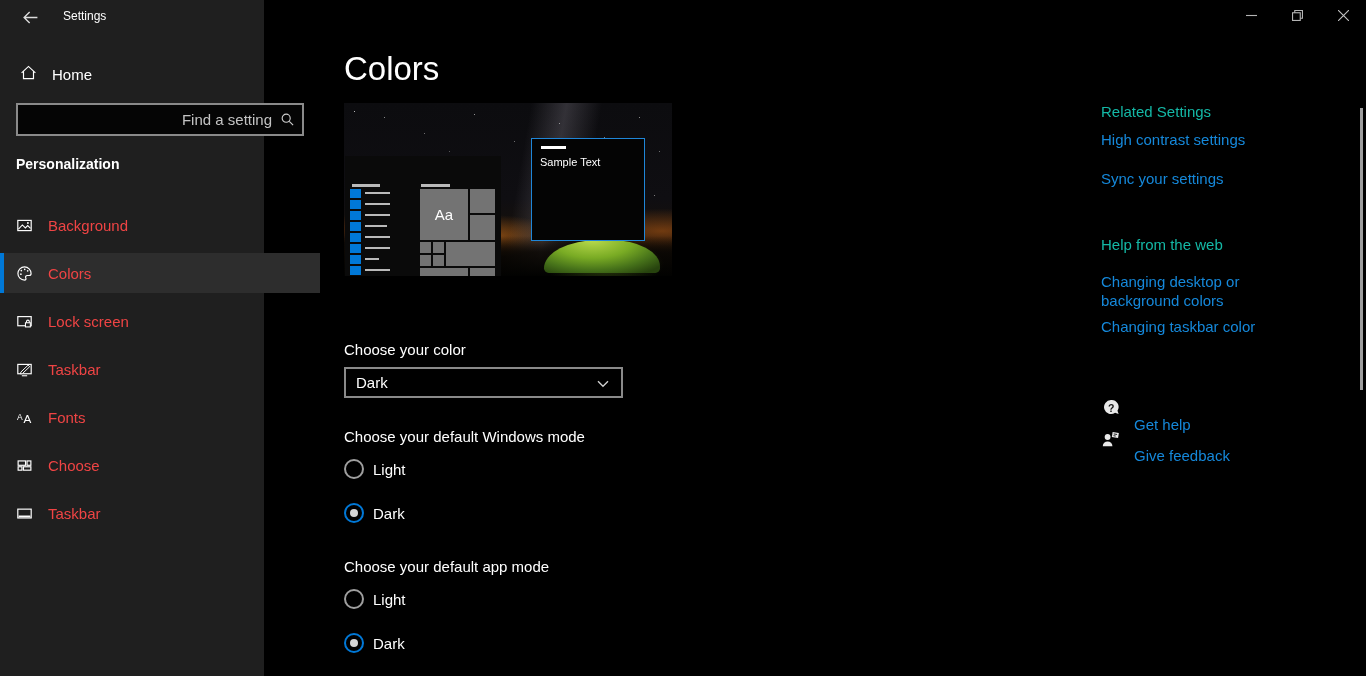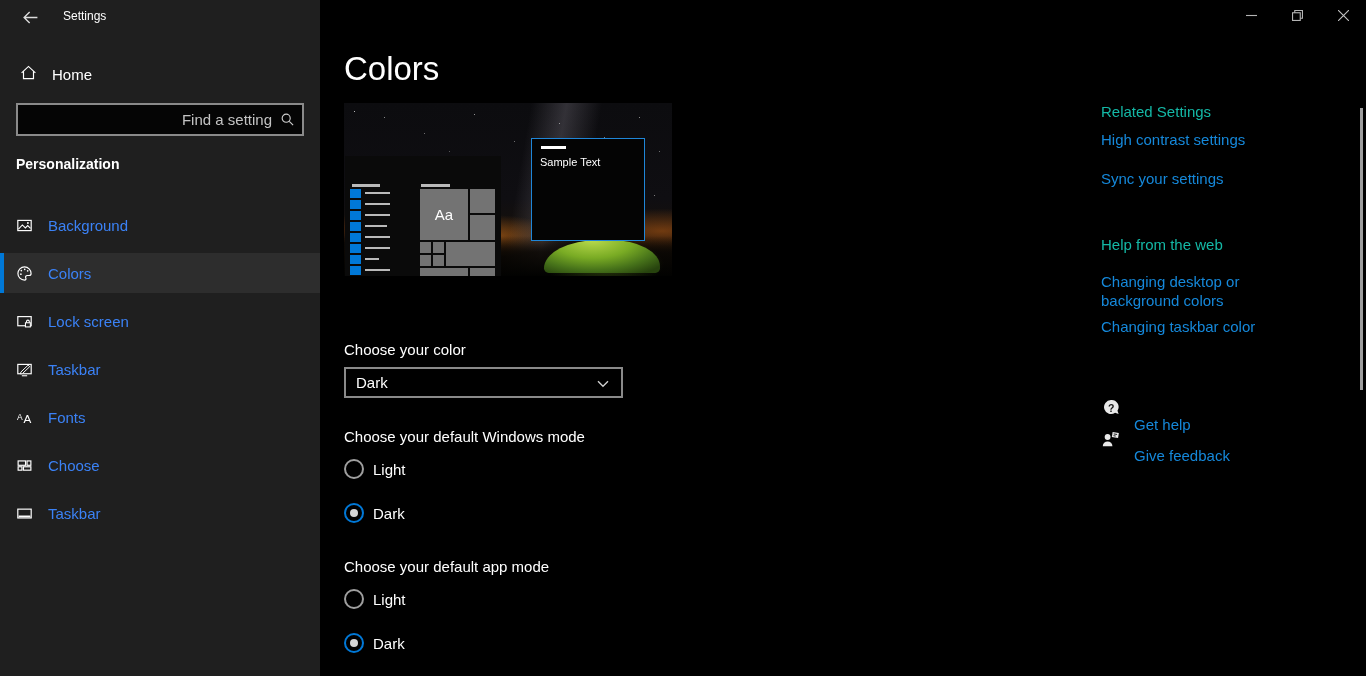--- a/index.html
+++ b/index.html
@@ -1,39 +1,39 @@
 <!DOCTYPE html>
 <html><head>
 <meta charset="utf-8">
 <style>
   * { margin:0; padding:0; box-sizing:border-box; }
   html,body { width:1366px; height:676px; background:#000; overflow:hidden;
               font-family:"Liberation Sans", sans-serif; -webkit-font-smoothing:antialiased; }
   #app { position:relative; width:1366px; height:676px; background:#000; color:#fff; overflow:hidden; }
 
   
-  .sidebar { position:absolute; left:0; top:0; width:320px; height:676px; background:#1f1f1f; }
+  .sidebar { position:absolute; left:0; top:0; width:264px; height:676px; background:#1f1f1f; }
   .back-btn { position:absolute; left:10px; top:6px; width:40px; height:26px;
               display:flex; align-items:center; justify-content:center; cursor:pointer; }
   .titlebar-title { position:absolute; left:63px; top:9px; font-size:12px; color:#fff; }
   .home-row { position:absolute; left:0; top:54px; width:320px; height:40px;
               display:flex; align-items:center; padding-left:20px; gap:15px; cursor:pointer; }
   .home-row .nav-label { font-size:15px; }
   .searchbox { position:absolute; left:16px; top:103px; width:288px; height:33px;
                border:2px solid #8a8a8a; background:#050505; display:flex; align-items:center; }
   .searchbox input { flex:1; background:transparent; border:none; outline:none;
                      color:#e8e8e8; font-size:15px; padding-left:9px;
                      font-family:"Liberation Sans", sans-serif;text-align:right; }
   .searchbox input::placeholder { color:#c3c3c3; opacity:1; }
   .searchbox .mag { width:30px; height:100%; display:flex; align-items:center; justify-content:center; }
   .side-section { position:absolute; left:16px; top:156px; font-size:14px; font-weight:bold; color:#fff; }
   .nav-item { position:absolute; left:0; width:320px; height:40px;
               display:flex; align-items:center; padding-left:16px; gap:15px; cursor:pointer; }
   .nav-item .icon16 { width:17px; height:17px; flex:0 0 17px; }
-  .nav-item .nav-label { font-size:15px; color:#3b82f6; }
+  .nav-item .nav-label { font-size:15px; color:#ef4444; }
   .nav-item.selected { background:#2d2d2d; }
   .nav-item.selected::before { content:""; position:absolute; left:0; top:0; width:4px; height:40px; background:#0078d7; }
 
   
   .win-controls { position:absolute; right:0; top:0; display:flex; }
   .win-btn { width:46px; height:32px; display:flex; align-items:center; justify-content:center; cursor:pointer; }
 
   
   .page-title { position:absolute; left:344px; top:50px; font-size:33px; font-weight:300; color:#fff; }
 

